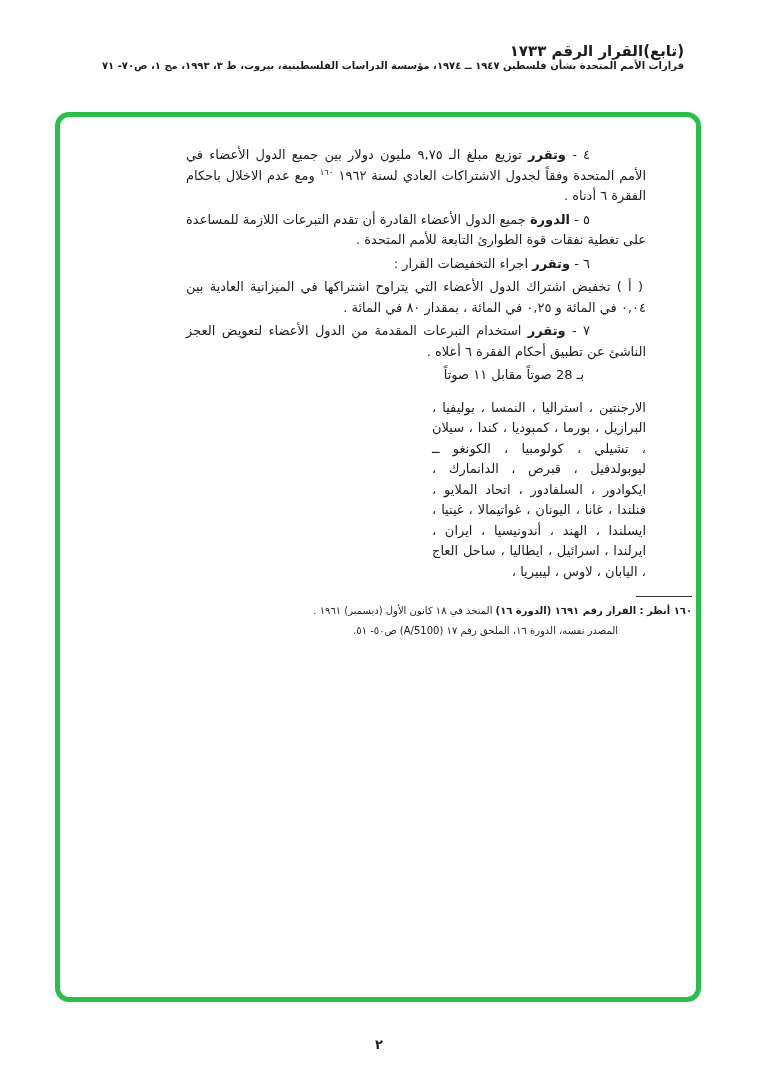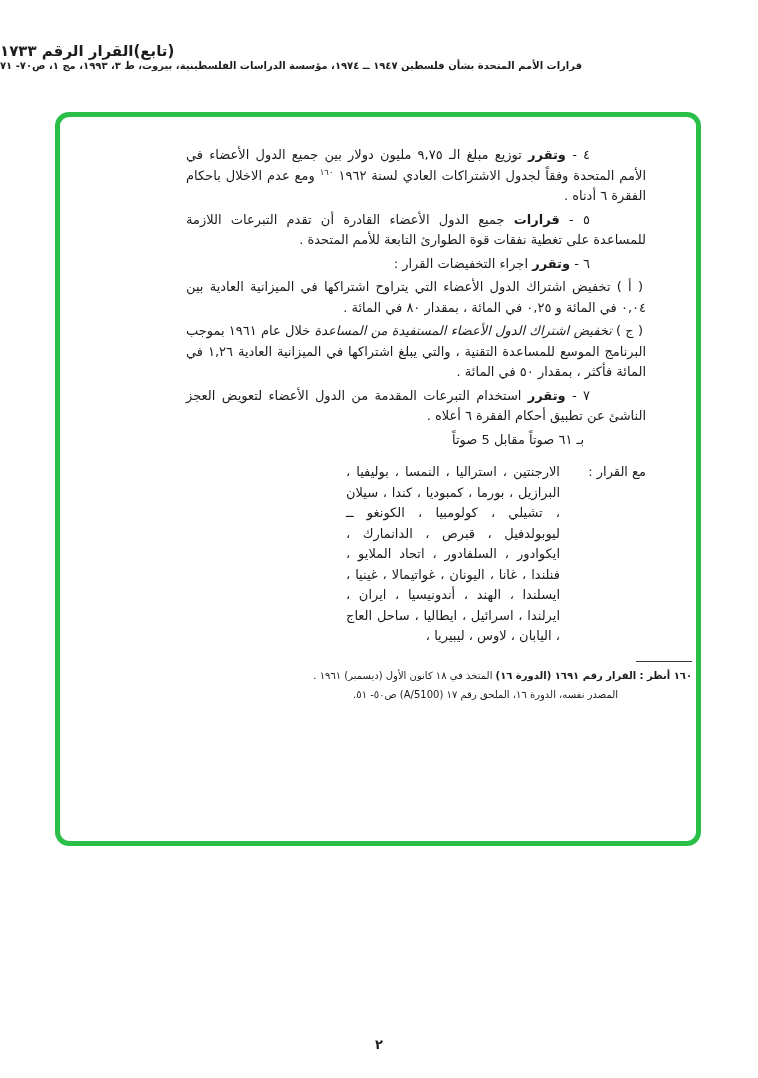--- a/index.html
+++ b/index.html
@@ -6,27 +6,27 @@
   html, body { margin: 0; padding: 0; }
   body {
     width: 758px; height: 1078px;
     background: #ffffff;
     font-family: "DejaVu Sans", sans-serif;
     color: var(--ink);
     overflow: hidden;
   }
   .page { position: relative; width: 758px; height: 1078px; background: #ffffff; }
 
-  .header { position: absolute; top: 42px; left: 0; width: 640px; text-align: left; direction: rtl; }
+  .header { position: absolute; top: 42px; left: 0; width: 640px; text-align: right; direction: rtl; padding-left: 44px; }
   .header-title { font-size: 15px; font-weight: bold; }
   .header-source { font-size: 10px; font-weight: bold; white-space: nowrap; }
 
   .content-box {
     position: absolute; left: 55px; top: 112px;
-    width: 646px; height: 734px;
+    width: 646px; height: 890px;
     border: 5px solid var(--green);
     border-radius: 14px;
     background: #ffffff;
     padding: 28px 50px 0 126px;
     box-sizing: border-box;
     direction: rtl;
   }
 
   .doc-body { font-size: 13px; line-height: 20.5px; text-align: justify; }
   .para { margin: 0 0 3px 0; }
@@ -56,28 +56,26 @@
 <div class="page">
 
   <div class="header">
     <div class="header-title">(تابع)القرار الرقم ١٧٣٣</div>
     <div class="header-source">قرارات الأمم المتحدة بشأن فلسطين ١٩٤٧ ــ ١٩٧٤، مؤسسة الدراسات الفلسطينية، بيروت، ط ٣، ١٩٩٣، مج ١، ص٧٠- ٧١</div>
   </div>
 
   <div class="content-box">
     <div class="doc-body">
         <div class="para numbered"><span>٤ - </span><span class="bold">وتقرر</span><span> توزيع مبلغ الـ ٩,٧٥ مليون دولار بين جميع الدول الأعضاء في الأمم المتحدة وفقاً لجدول الاشتراكات العادي لسنة ١٩٦٢ </span><sup>١٦٠</sup><span> ومع عدم الاخلال باحكام الفقرة ٦ أدناه .</span></div>
-        <div class="para numbered"><span>٥ - </span><span class="bold">قرارات</span><span> جميع الدول الأعضاء القادرة أن تقدم التبرعات اللازمة للمساعدة على تغطية نفقات قوة الطوارئ التابعة للأمم المتحدة .</span></div>
+        <div class="para numbered"><span>٥ - </span><span class="bold">الدورة</span><span> جميع الدول الأعضاء القادرة أن تقدم التبرعات اللازمة للمساعدة على تغطية نفقات قوة الطوارئ التابعة للأمم المتحدة .</span></div>
         <div class="para numbered"><span>٦ - </span><span class="bold">وتقرر</span><span> اجراء التخفيضات القرار :</span></div>
         <div class="para subitem"><span>( أ ) تخفيض اشتراك الدول الأعضاء التي يتراوح اشتراكها في الميزانية العادية بين ٠,٠٤ في المائة و ٠,٢٥ في المائة ، بمقدار ٨٠ في المائة .</span></div>
-        <div class="para subitem"><span>( ج ) </span><span class="italic">تخفيض اشتراك الدول الأعضاء المستفيدة من المساعدة</span><span> خلال عام ١٩٦١ بموجب البرنامج الموسع للمساعدة التقنية ، والتي يبلغ اشتراكها في الميزانية العادية ١,٢٦ في المائة فأكثر ، بمقدار ٥٠ في المائة .</span></div>
         <div class="para numbered"><span>٧ - </span><span class="bold">وتقرر</span><span> استخدام التبرعات المقدمة من الدول الأعضاء لتعويض العجز الناشئ عن تطبيق أحكام الفقرة ٦ أعلاه .</span></div>
-        <div class="para meta"><span>بـ ٦١ صوتاً مقابل 5 صوتاً</span></div>
+        <div class="para meta"><span>بـ 28 صوتاً مقابل ١١ صوتاً</span></div>
         <div class="para vote vote-row">
-          <div class="vote-label">مع القرار :</div>
           <div class="vote-countries"><span>الارجنتين ، استراليا ، النمسا ، بوليفيا ، البرازيل ، بورما ، كمبوديا ، كندا ، سيلان ، تشيلي ، كولومبيا ، الكونغو ــ ليوبولدفيل ، قبرص ، الدانمارك ، ايكوادور ، السلفادور ، اتحاد الملايو ، فنلندا ، غانا ، اليونان ، غواتيمالا ، غينيا ، ايسلندا ، الهند ، أندونيسيا ، ايران ، ايرلندا ، اسرائيل ، ايطاليا ، ساحل العاج ، اليابان ، لاوس ، ليبيريا ،</span></div>
         </div>
       </div>
     <div class="footnote-sep"></div>
     <div class="footnotes">
         <div class="footnote"><span class="bold">١٦٠ </span><span class="bold">أنظر : القرار رقم ١٦٩١ (الدورة ١٦)</span><span> المتخذ في ١٨ كانون الأول (ديسمبر) ١٩٦١ .</span></div>
         <div class="footnote indented"><span>المصدر نفسه، الدورة ١٦، الملحق رقم ١٧ (A/5100) ص٥٠- ٥١.</span></div>
       </div>
   </div>
 

